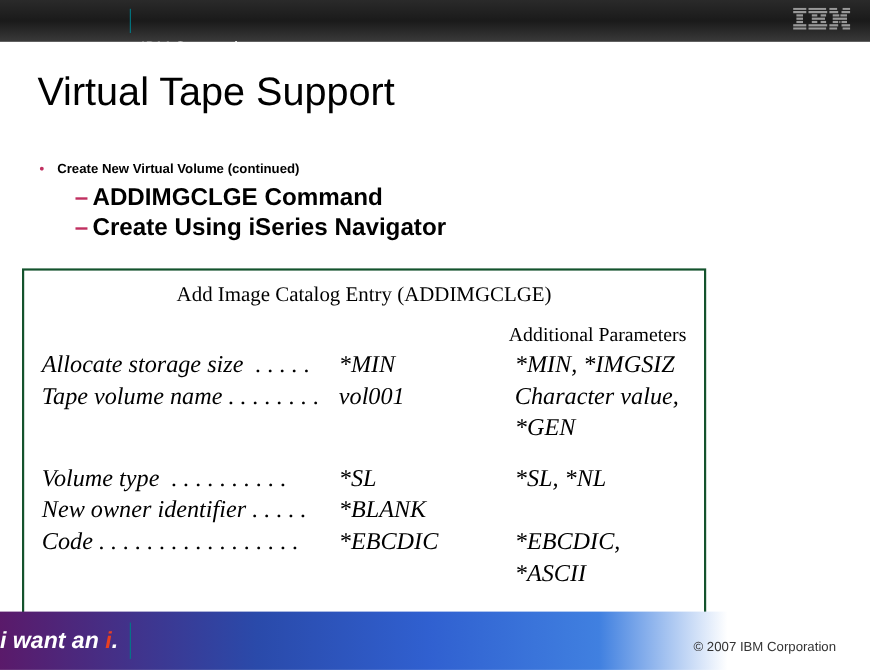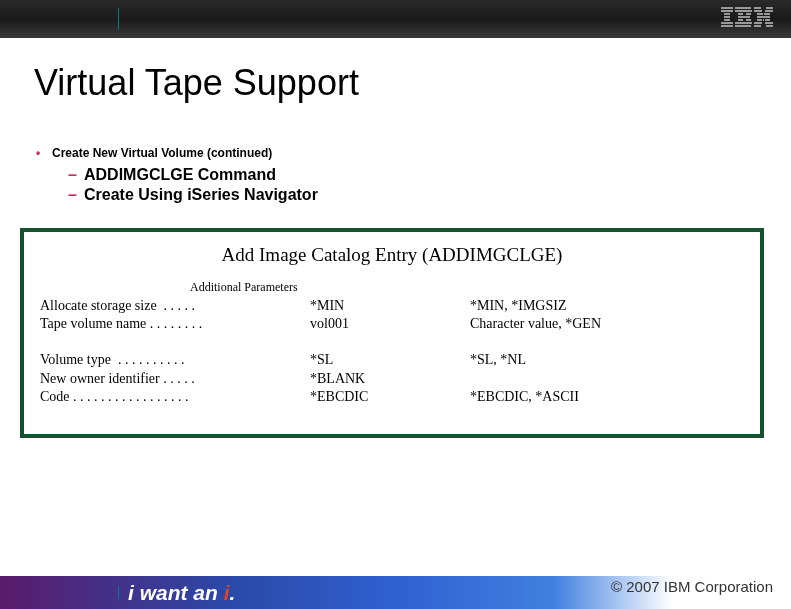--- a/index.html
+++ b/index.html
@@ -67,55 +67,56 @@
       padding-left: 16px;
     }
     .bullet-top::before {
       content: "•";
       position: absolute;
       left: 0;
       top: 0;
       color: #c03060;
     }
     .sub-bullet {
-      font-size: 16px;
+      font-size: 22px;
       font-weight: bold;
       color: #000;
       margin: 2px 0 2px 32px;
       position: relative;
       padding-left: 16px;
     }
     .sub-bullet::before {
       content: "–";
       position: absolute;
       left: 0;
       top: 0;
       color: #c03060;
     }
     .panel {
-      border: 4px solid #14532d;
+      border: 2px solid #14532d;
       margin: 24px 0 0 -16px;
       padding: 12px 16px 28px 16px;
-      width: 744px;
+      width: 622px;
       font-family: "Times New Roman", serif;
     }
     .panel-title {
       text-align: center;
       font-size: 19px;
       margin-bottom: 14px;
     }
     .panel-subtitle {
-      text-align: left;
-      font-size: 12px;
+      text-align: right;
+      font-size: 18px;
       margin-bottom: 2px;
       margin-left: 150px;
       display: block;
     }
     .param-block {
-      font-size: 14px;
+      font-size: 22px;
+      font-style: italic;
     }
     .param-row {
       display: flex;
       align-items: baseline;
       line-height: 1.3;
     }
     .param-label {
       width: 270px;
       white-space: pre;
     }
@@ -126,26 +127,25 @@
     .param-options {
       flex: 1;
     }
     .param-gap {
       height: 18px;
     }
     .footer {
       position: absolute;
       bottom: 0;
       left: 0;
-      right: 0;
-      height: 33px;
+      right: 13px;
+      height: 53px;
       background: linear-gradient(to right, #5a1a6a 0%, #2a4aaa 30%, #3060d0 50%, #4080e0 70%, white 85%);
       display: flex;
       align-items: center;
-      padding-left: 128px;
     }
     .footer-divider {
       position: absolute;
       left: 118px;
       top: 10px;
       bottom: 10px;
       width: 1px;
       background: #007a87;
     }
     .footer-slogan {
@@ -155,21 +155,21 @@
       color: white;
     }
     .footer-slogan .accent {
       color: #e84020;
       font-style: italic;
     }
     .copyright {
       position: absolute;
       right: 18px;
       bottom: 14px;
-      font-size: 15px;
+      font-size: 12px;
       color: #333;
       font-family: Arial, sans-serif;
       font-style: normal;
       font-weight: normal;
     }
   </style>
 </head>
 <body>
 
 <div class="header-bar">

